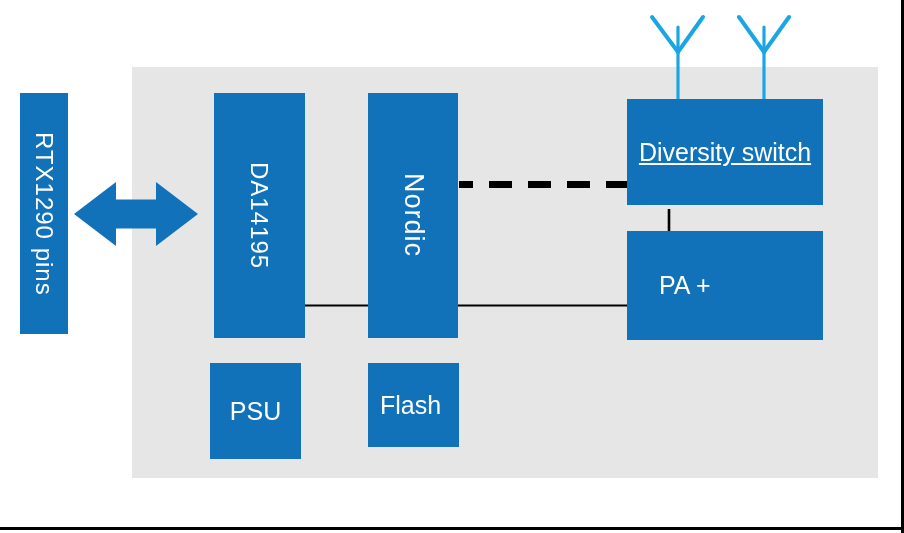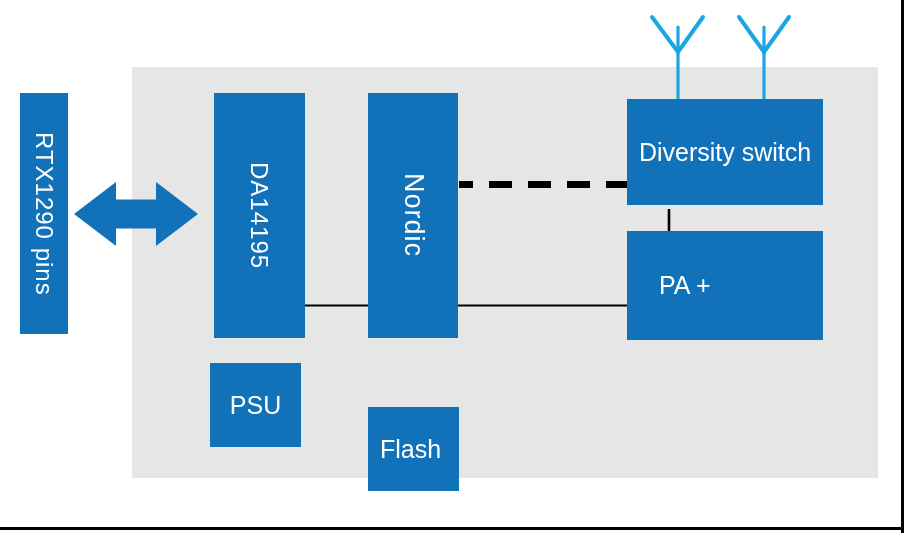--- a/index.html
+++ b/index.html
@@ -35,24 +35,24 @@
     box-sizing: border-box;
   }
   .vtext {
     writing-mode: vertical-rl;
     white-space: nowrap;
     letter-spacing: 1px;
   }
   .block-rtx     { left: 20px;  top: 93px;  width: 48px;  height: 241px; font-size: 24px; }
   .block-da      { left: 214px; top: 93px;  width: 91px;  height: 245px; font-size: 24px; }
   .block-nordic  { left: 368px; top: 93px;  width: 90px;  height: 245px; font-size: 27px; }
-  .block-psu     { left: 210px; top: 363px; width: 91px;  height: 84px; }
+  .block-psu     { left: 210px; top: 363px; width: 91px;  height: 96px; }
   .block-flash   { left: 368px; top: 363px; width: 91px;  height: 84px;
-                   justify-content: flex-start; padding-left: 12px; margin-top: 44px; }
-  .block-div     { left: 627px; top: 99px;  width: 196px; height: 106px; }
+                   justify-content: flex-start; padding-left: 12px; }
+  .block-div     { left: 627px; top: 99px;  width: 196px; height: 106px; text-decoration: underline; }
   .block-pa      { left: 627px; top: 231px; width: 196px; height: 109px;
                    justify-content: flex-start; padding-left: 32px; }
   .two-line { display: flex; flex-direction: row; align-items: flex-start; }
   .border-bottom {
     position: absolute;
     left: 0; top: 527px;
     width: 904px; height: 3px;
     background: #000000;
   }
   .border-right {

